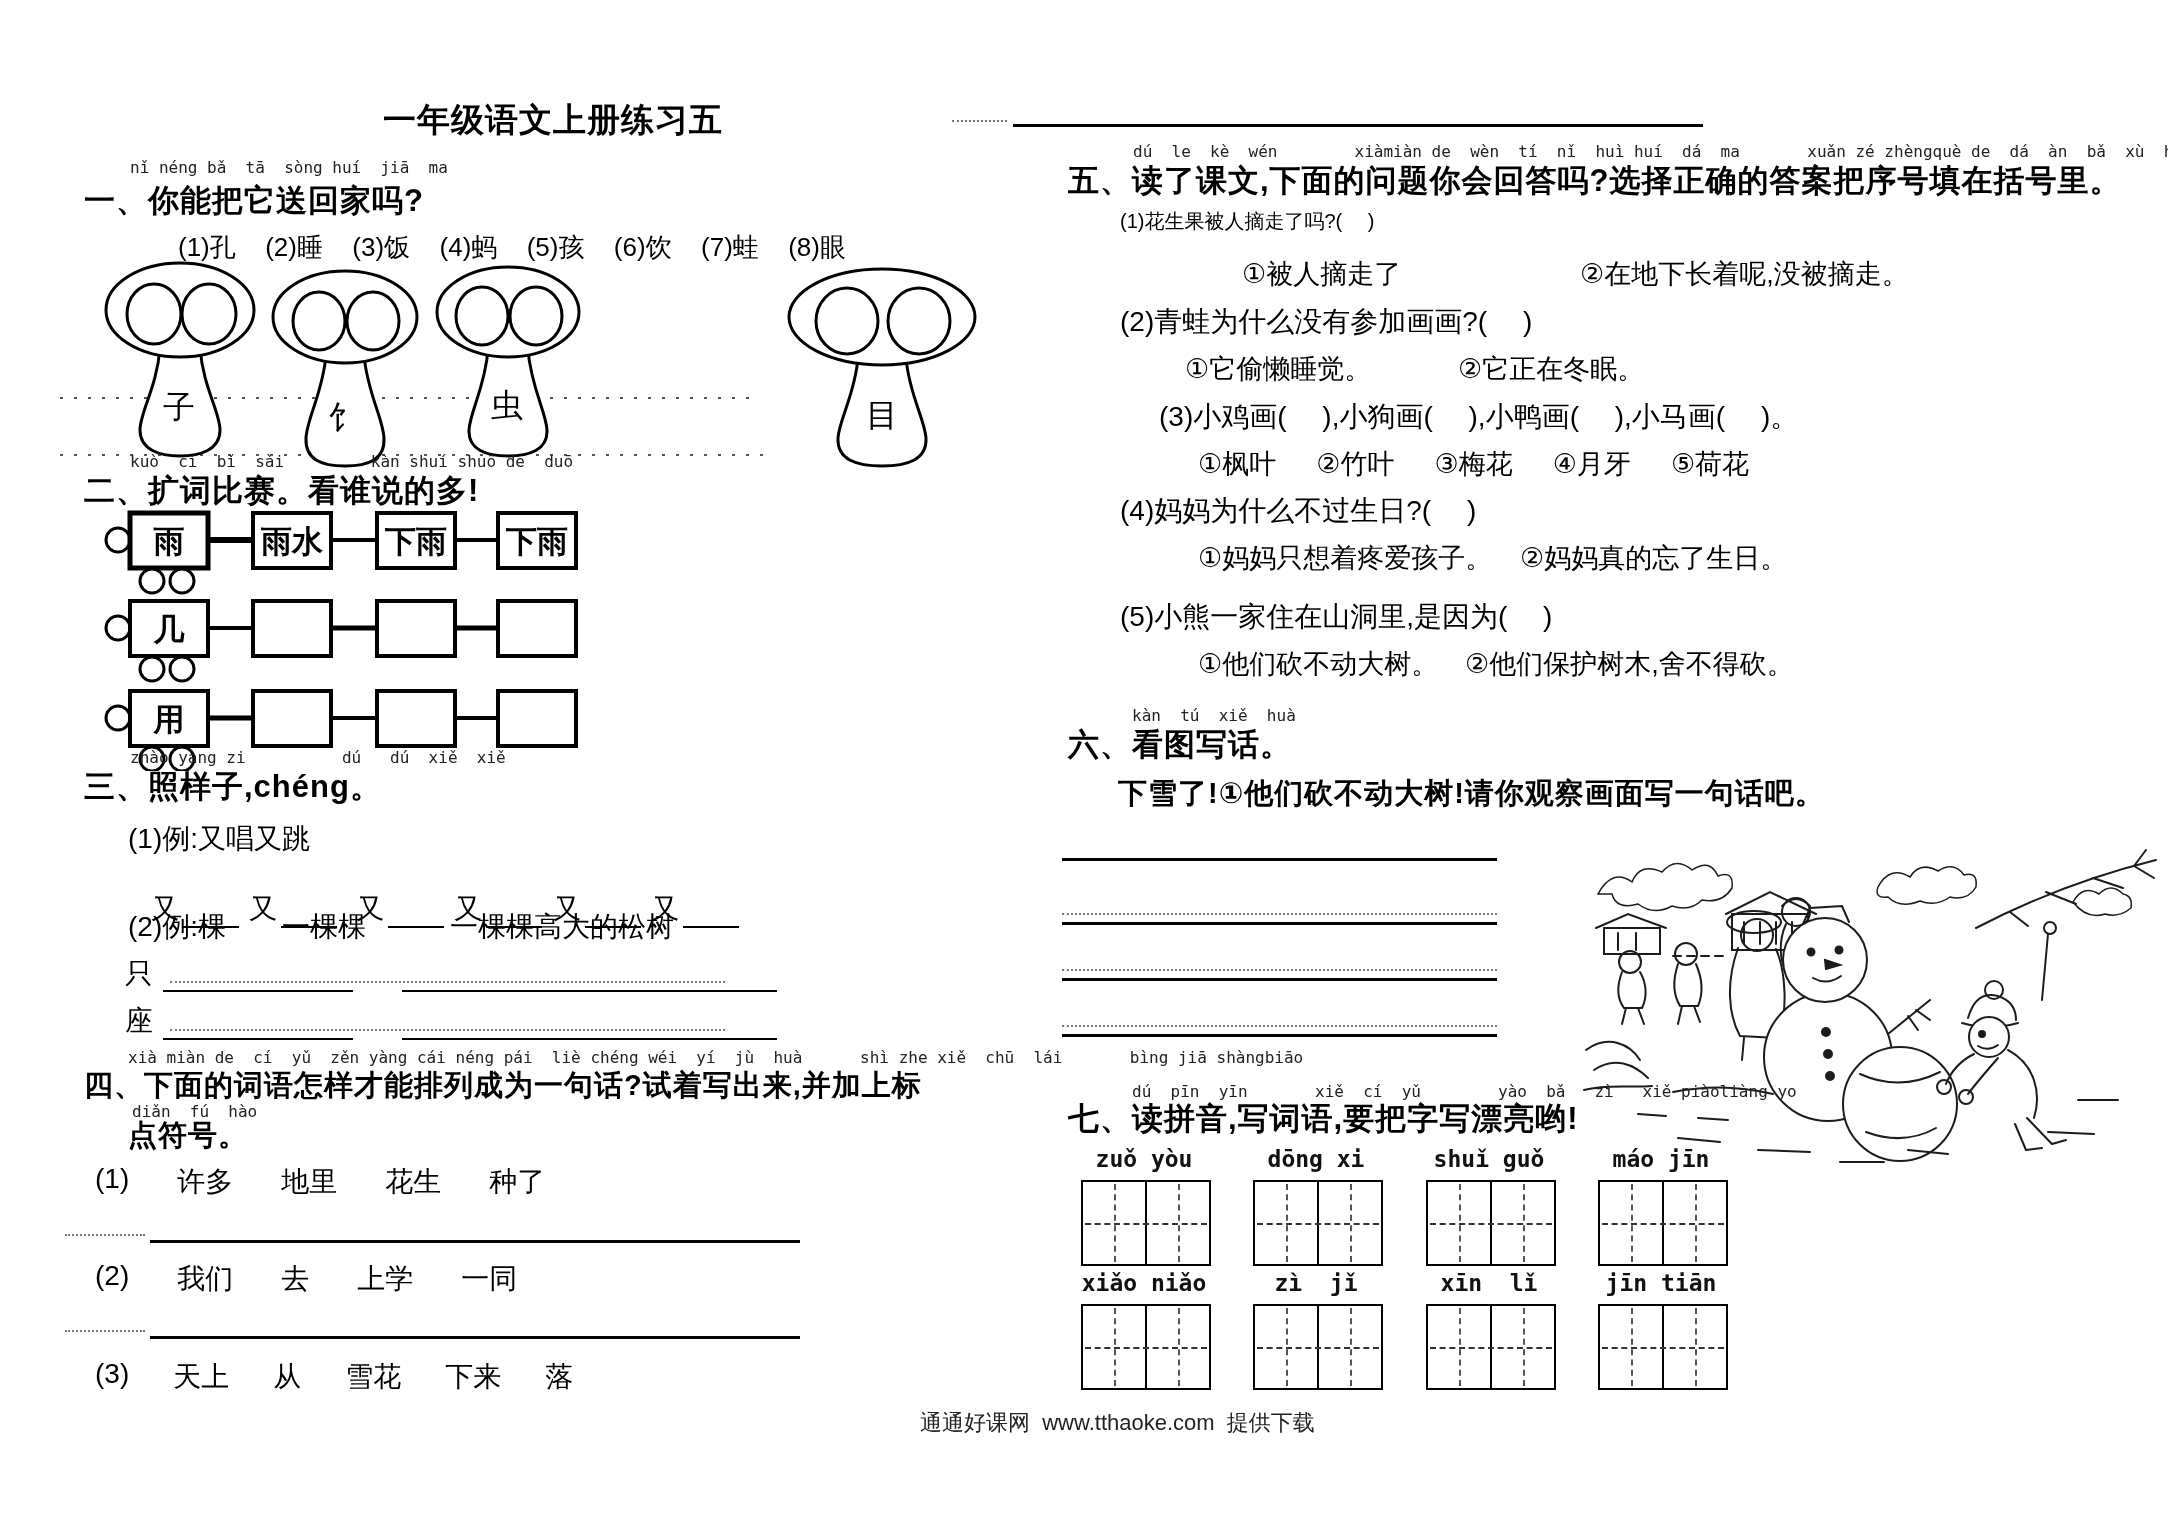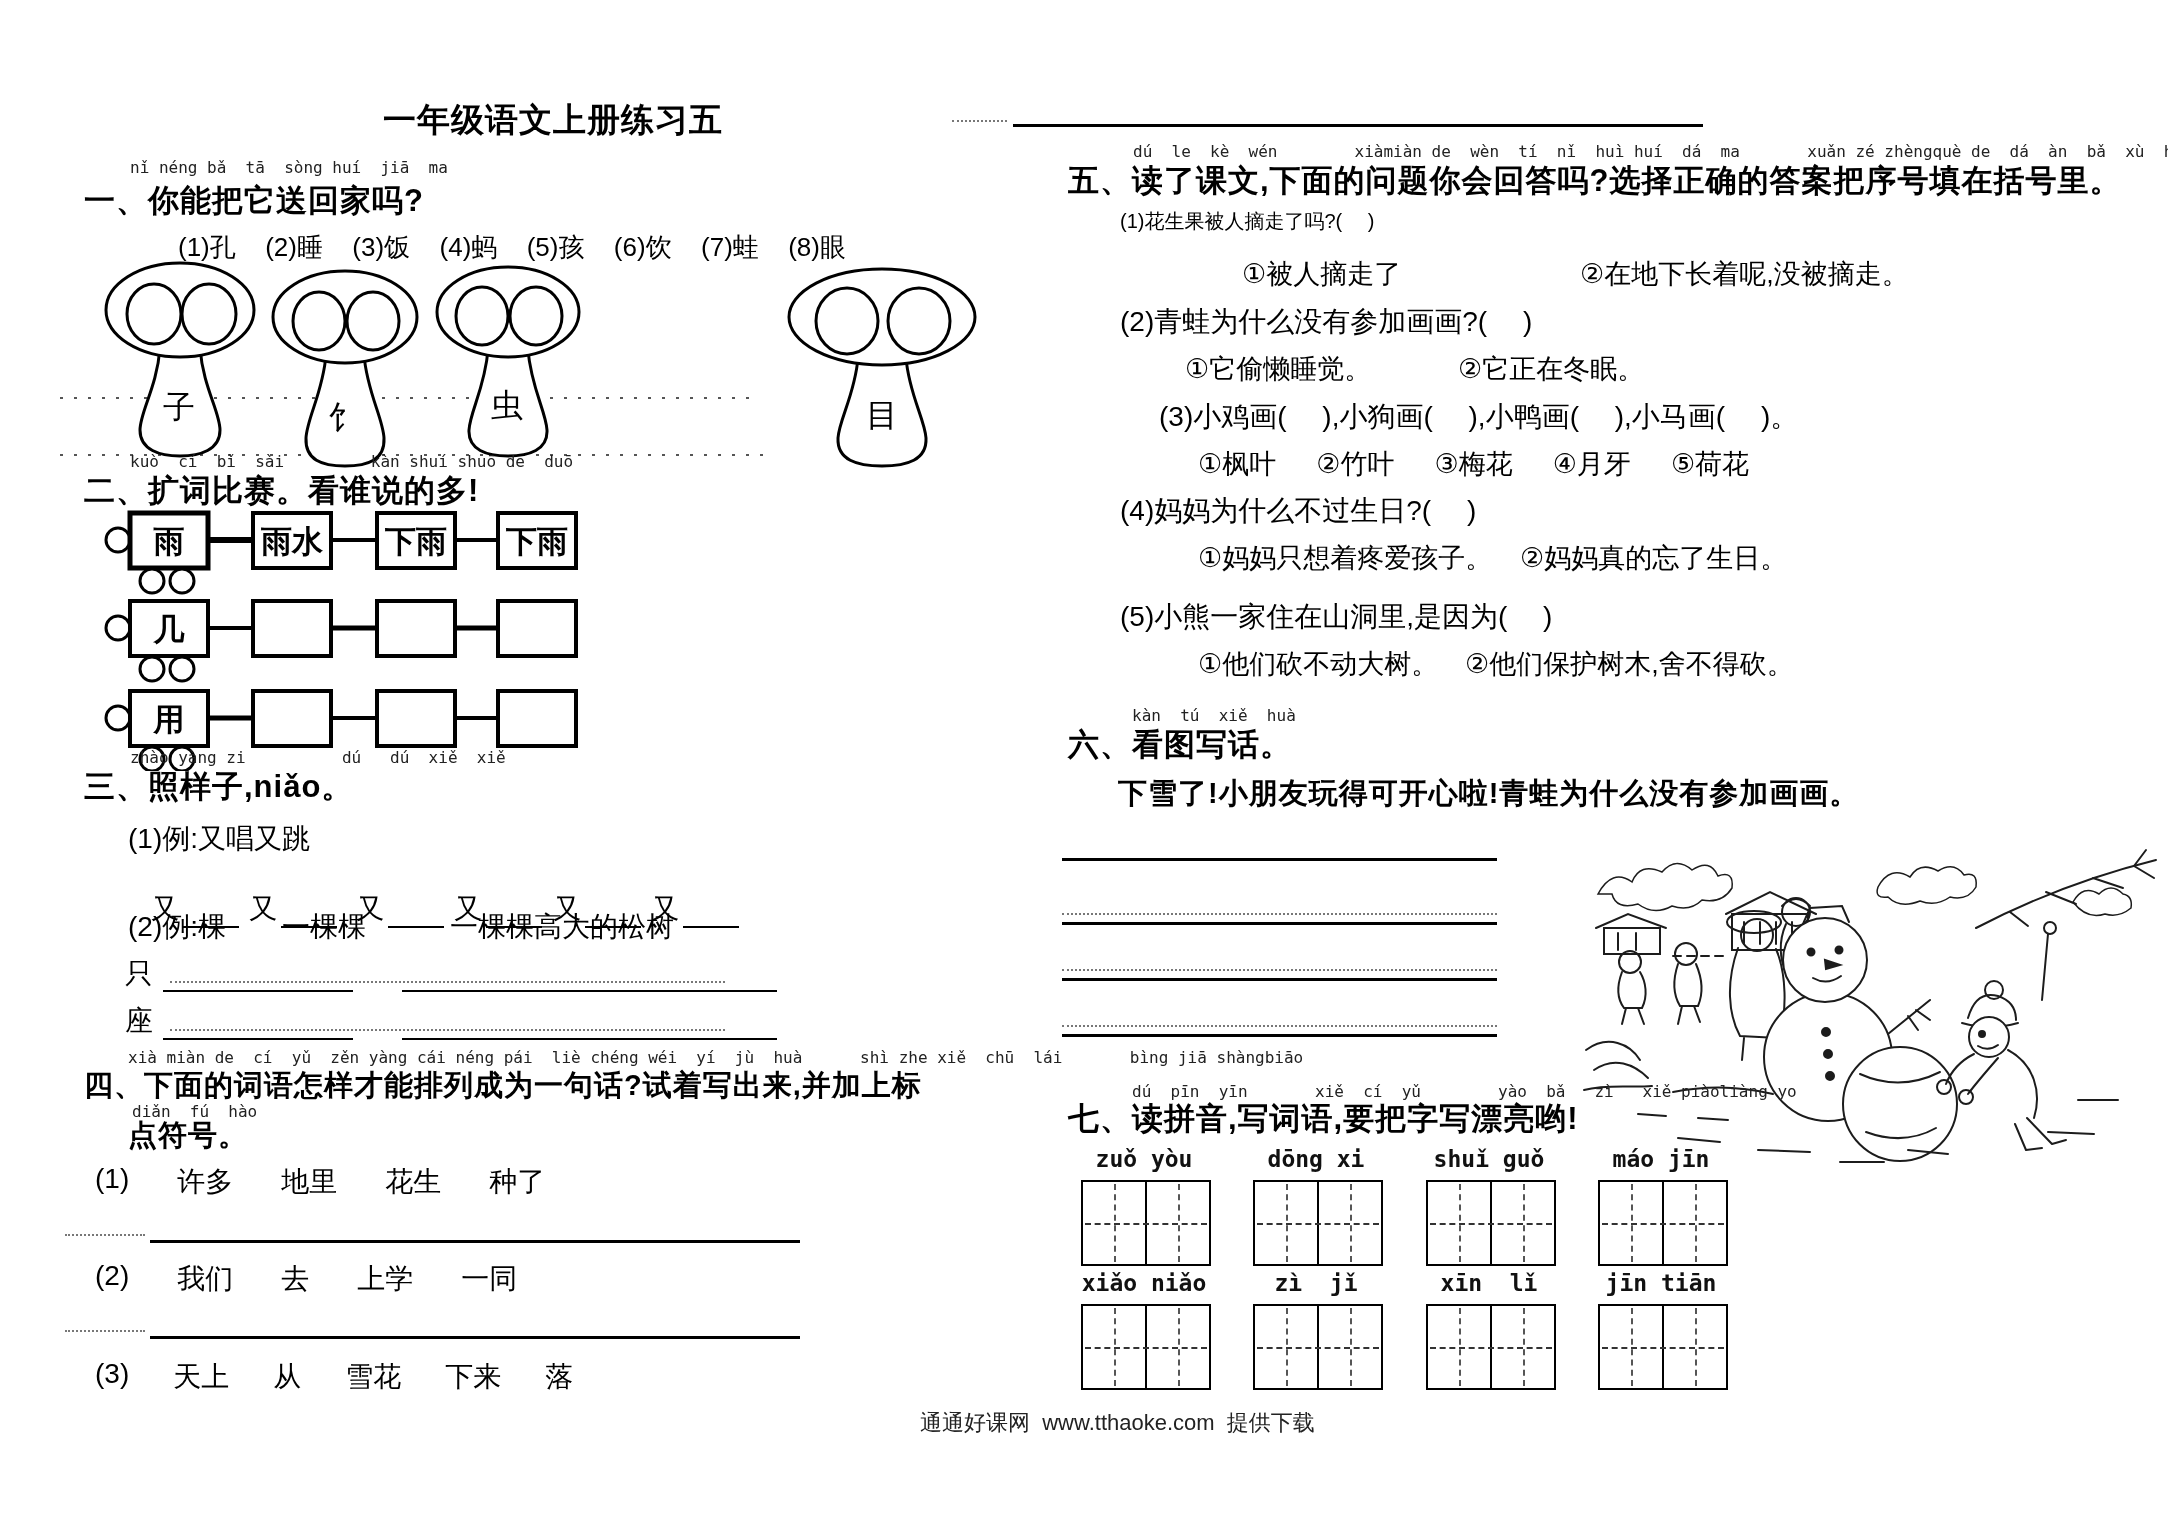--- a/index.html
+++ b/index.html
@@ -126,21 +126,21 @@
       <text x="109" y="47">雨</text>
       <text x="232" y="47">雨水</text>
       <text x="356" y="47">下雨</text>
       <text x="477" y="47">下雨</text>
       <text x="109" y="135">几</text>
       <text x="109" y="225">用</text>
     </g>
   </svg>
 
   <div class="abs pin" style="left:130px;top:748px;">zhào yàng zi          dú   dú  xiě  xiě</div>
-  <div class="abs h" style="left:84px;top:766px;font-size:31px;">三、照样子,niǎo。</div>
+  <div class="abs h" style="left:84px;top:766px;font-size:31px;">三、照样子,chéng。</div>
   <div class="abs t" style="left:128px;top:820px;font-size:28px;">(1)例:又唱又跳</div>
 
   <div class="abs t" style="left:120px;top:858px;font-size:28px;">
     <span>又</span><span class="blank"></span><span>又</span><span class="blank"></span>
   </div>
   <div class="abs t" style="left:325px;top:858px;font-size:28px;">
     <span>又</span><span class="blank"></span><span>又</span><span class="blank"></span>
   </div>
   <div class="abs t" style="left:522px;top:858px;font-size:28px;">
     <span>又</span><span class="blank"></span><span>又</span><span class="blank"></span>
@@ -218,21 +218,21 @@
   <div class="abs t" style="left:1120px;top:492px;font-size:28px;">(4)妈妈为什么不过生日?(　 )</div>
   <div class="abs t" style="left:1198px;top:540px;font-size:27px;">①妈妈只想着疼爱孩子。</div>
   <div class="abs t" style="left:1520px;top:540px;font-size:27px;">②妈妈真的忘了生日。</div>
 
   <div class="abs t" style="left:1120px;top:598px;font-size:28px;">(5)小熊一家住在山洞里,是因为(　 )</div>
   <div class="abs t" style="left:1198px;top:646px;font-size:27px;">①他们砍不动大树。</div>
   <div class="abs t" style="left:1465px;top:646px;font-size:27px;">②他们保护树木,舍不得砍。</div>
 
   <div class="abs pin" style="left:1132px;top:706px;">kàn  tú  xiě  huà</div>
   <div class="abs h" style="left:1068px;top:724px;font-size:31px;">六、看图写话。</div>
-  <div class="abs h" style="left:1118px;top:774px;font-size:29px;">下雪了!小朋友玩得可开心啦!青蛙为什么没有参加画画。</div>
+  <div class="abs h" style="left:1118px;top:774px;font-size:29px;">下雪了!①他们砍不动大树!请你观察画面写一句话吧。</div>
 
   <div class="abs line" style="left:1062px;top:858px;width:435px;"></div>
   <div class="abs dots" style="left:1062px;top:913px;width:435px;"></div>
   <div class="abs line" style="left:1062px;top:922px;width:435px;"></div>
   <div class="abs dots" style="left:1062px;top:969px;width:435px;"></div>
   <div class="abs line" style="left:1062px;top:978px;width:435px;"></div>
   <div class="abs dots" style="left:1062px;top:1025px;width:435px;"></div>
   <div class="abs line" style="left:1062px;top:1034px;width:435px;"></div>
 
   <svg class="abs" style="left:1578px;top:832px;" width="586" height="334" viewBox="0 0 586 334">

